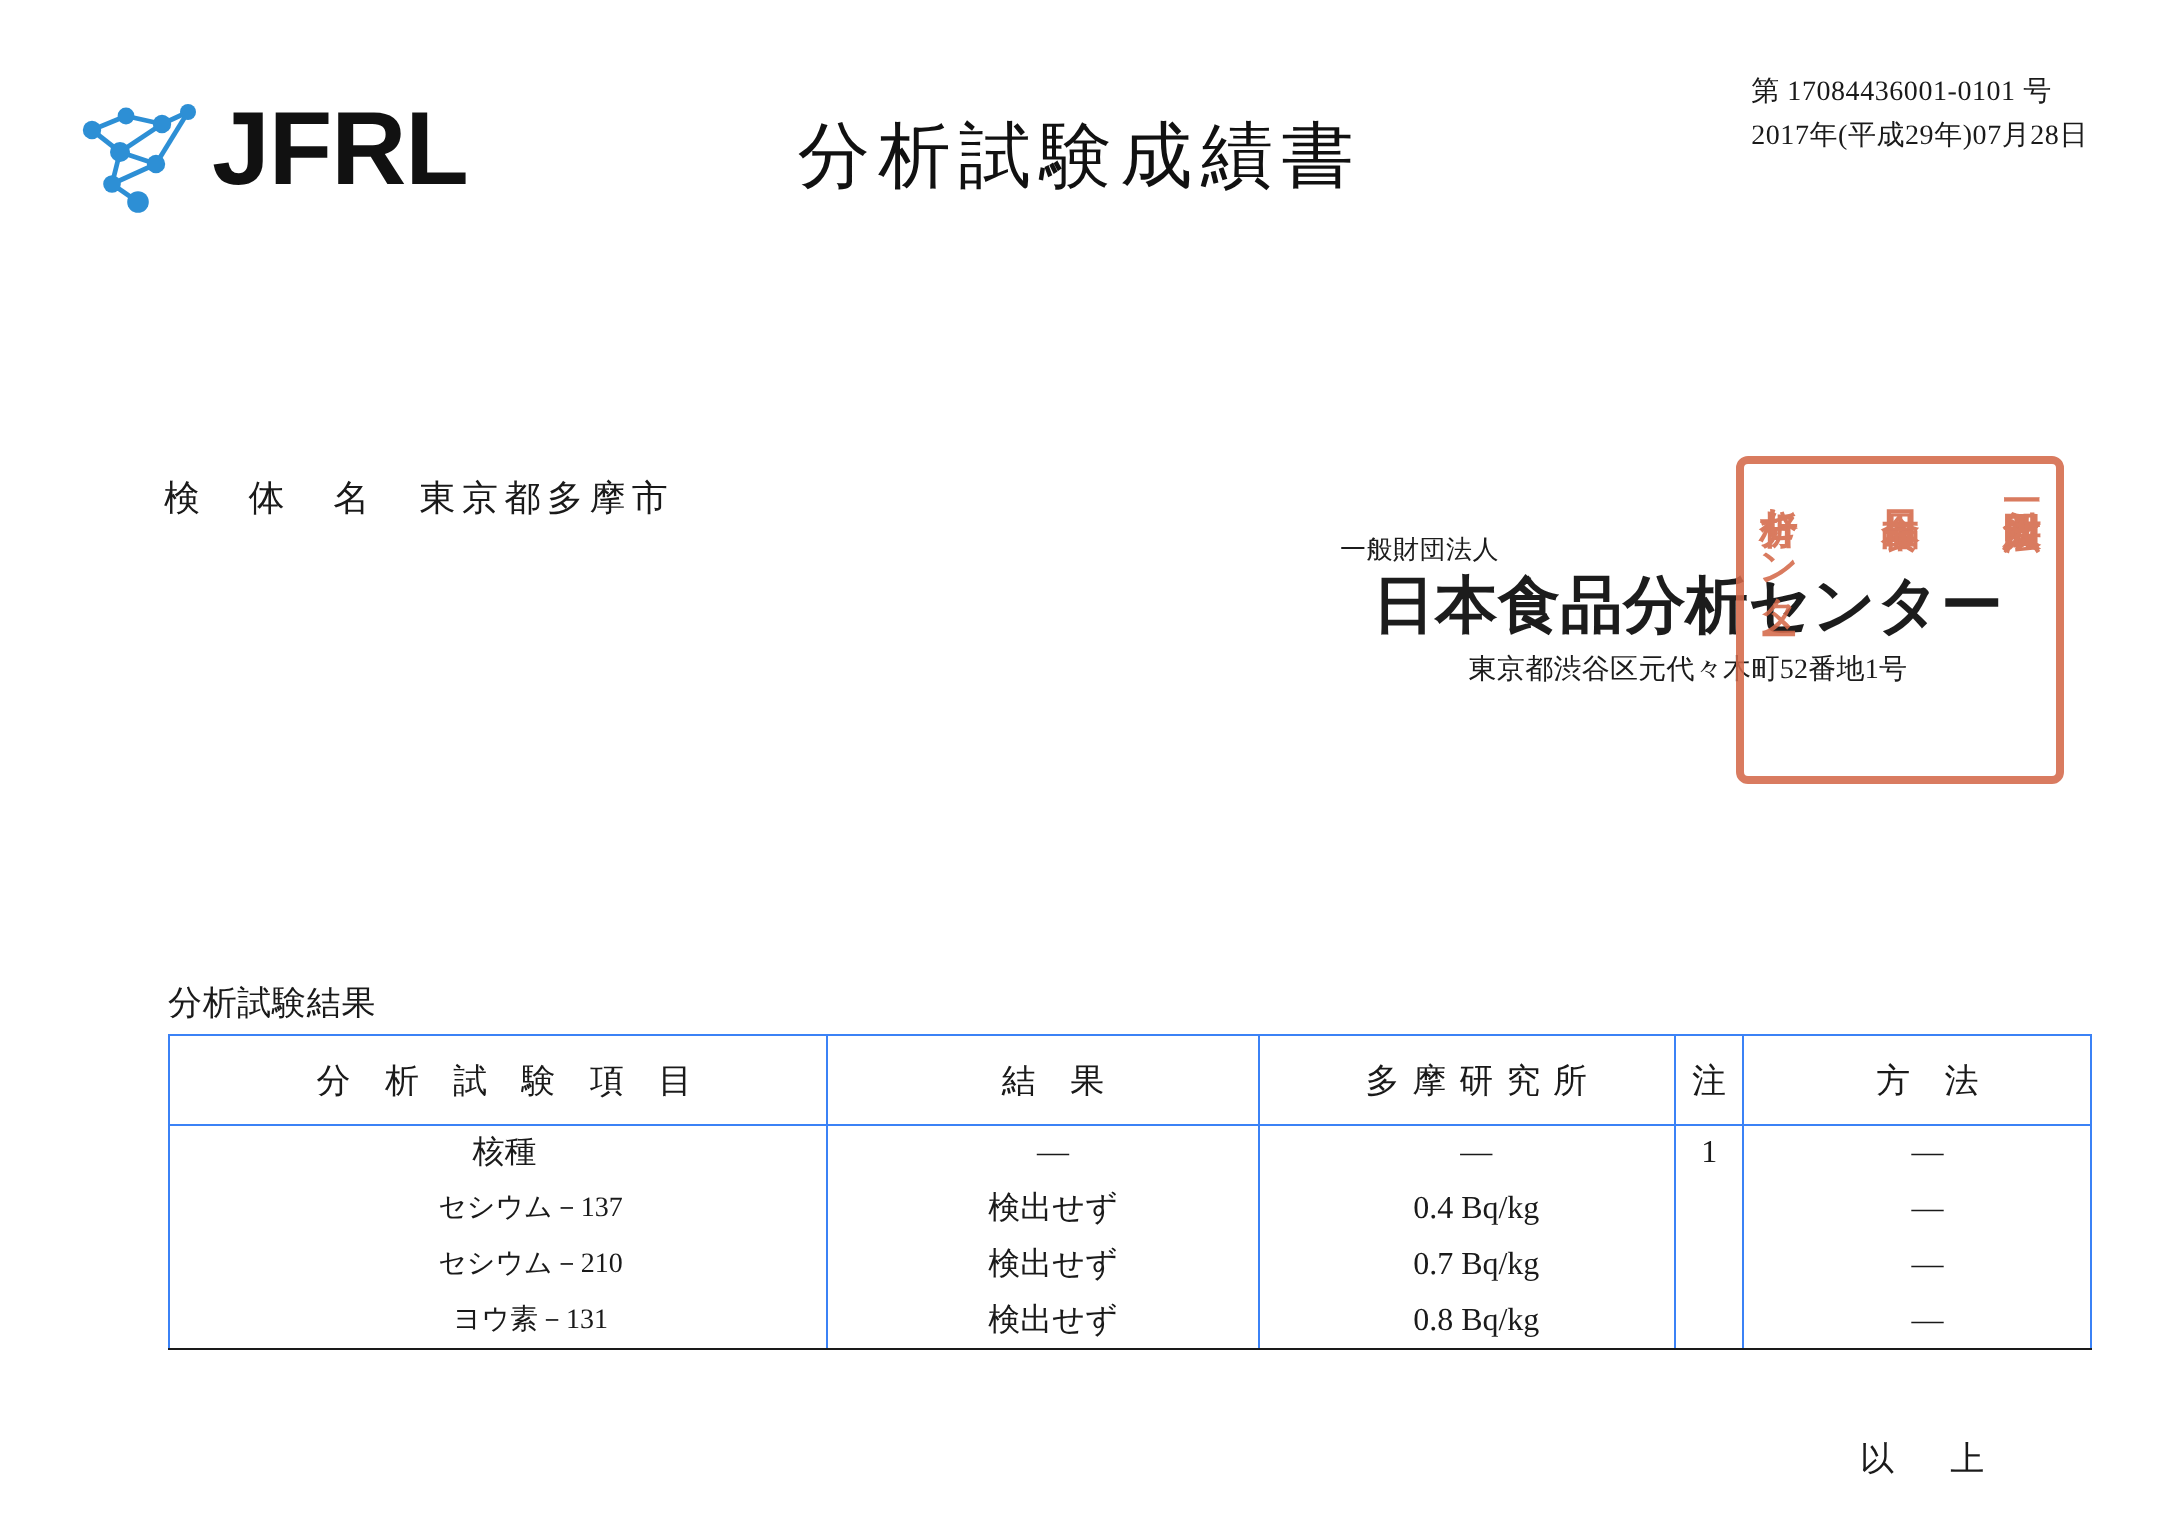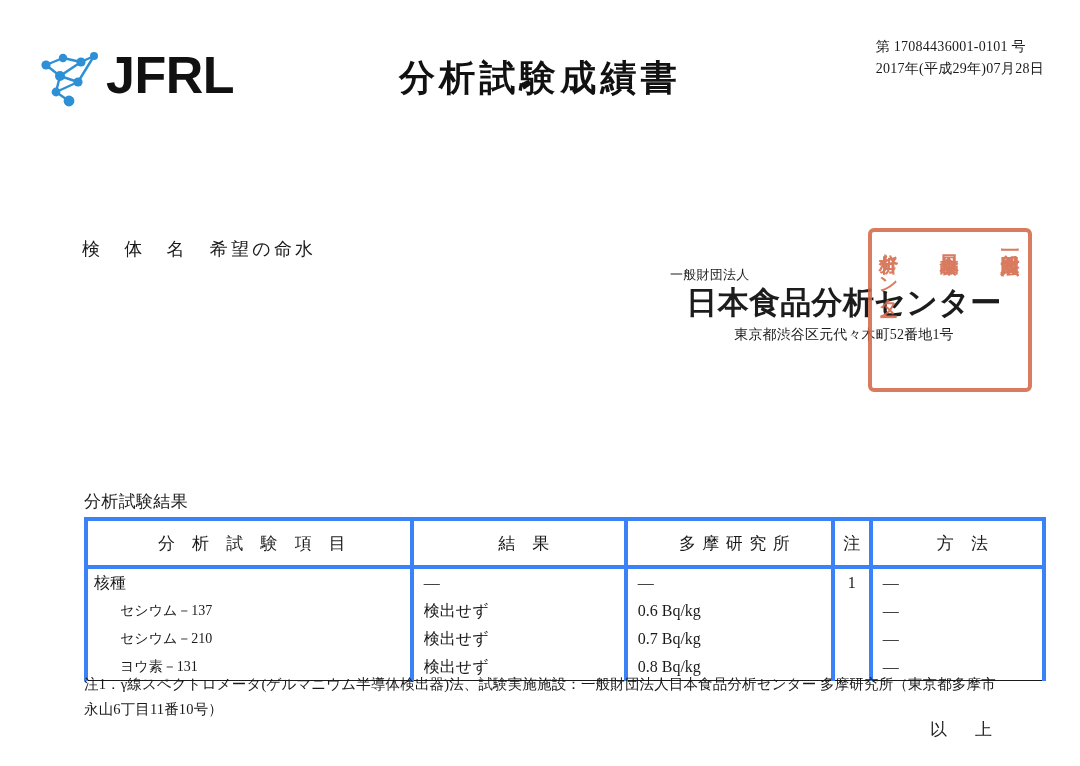--- a/index.html
+++ b/index.html
@@ -59,21 +59,21 @@
     line-height: 1.1;
   }
 
   .doc-title {
     position: absolute;
     left: 0;
     right: 0;
     top: 54px;
     text-align: center;
     font-size: 36px;
-    font-weight: 700;
+    font-weight: 400;
     letter-spacing: 0.12em;
     color: #111;
   }
 
   
   .meta-row {
     position: absolute;
     left: 82px;
     font-size: 18px;
     letter-spacing: 0.04em;
@@ -174,37 +174,38 @@
   .result-table {
     position: absolute;
     left: 84px;
     top: 517px;
     width: 962px;
     border-collapse: collapse;
     font-size: 16px;
   }
   .result-table th,
   .result-table td {
-    border: 4px solid #3b82f6;
+    border: 1px solid #3b82f6;
     padding: 0;
     vertical-align: middle;
   }
   .result-table thead th {
     height: 44px;
     font-weight: 400;
     text-align: center;
     letter-spacing: 0.38em;
     font-size: 17px;
     text-indent: 0.38em;
   }
   .result-table tbody td {
     height: 27px;
     line-height: 27px;
     border-top: none;
     border-bottom: none;
+    text-align: center;
   }
   .result-table tbody tr:last-child td {
     border-bottom: 1px solid #1a1a1a;
     margin-left: 47px;
   }
   .c-item   { width: 338px; padding-left: 6px !important; }
   .c-result { width: 214px; padding-left: 10px !important; }
   .c-limit  { width: 206px; padding-left: 10px !important; }
   .c-note   { width: 34px; text-align: center; }
   .c-method { width: 170px; padding-left: 10px !important; }
@@ -268,21 +269,21 @@
       </g>
     </svg>
     <div class="logo-text">JFRL</div>
   </div>
 
   <div class="doc-title">分析試験成績書</div>
 
 
   <div class="meta-row" id="row-sample">
     <span class="label">検 体 名</span>
-    <span class="value">希望の命水</span>
+    <span class="value">東京都多摩市</span>
   </div>
 
   <div class="org-block">
     <div class="org-small">一般財団法人</div>
     <div class="org-name">日本食品分析センター</div>
     <div class="org-addr">東京都渋谷区元代々木町52番地1号</div>
   </div>
 
   <div class="seal">
     <div class="seal-col">一般財団法人</div>
@@ -307,41 +308,37 @@
       <tr>
         <td class="c-item">核種</td>
         <td class="c-result">—</td>
         <td class="c-limit">—</td>
         <td class="c-note">1</td>
         <td class="c-method">—</td>
       </tr>
       <tr>
         <td class="c-item"><span class="indent small-kana">セシウム－137</span></td>
         <td class="c-result">検出せず</td>
-        <td class="c-limit">0.6  Bq/kg</td>
+        <td class="c-limit">0.4  Bq/kg</td>
         <td class="c-note"></td>
         <td class="c-method">—</td>
       </tr>
       <tr>
         <td class="c-item"><span class="indent small-kana">セシウム－210</span></td>
         <td class="c-result">検出せず</td>
         <td class="c-limit">0.7  Bq/kg</td>
         <td class="c-note"></td>
         <td class="c-method">—</td>
       </tr>
       <tr>
         <td class="c-item"><span class="indent small-kana">ヨウ素－131</span></td>
         <td class="c-result">検出せず</td>
         <td class="c-limit">0.8  Bq/kg</td>
         <td class="c-note"></td>
         <td class="c-method">—</td>
       </tr>
     </tbody>
   </table>
 
-  <div class="footnote">
-    <div>注1．γ線スペクトロメータ(ゲルマニウム半導体検出器)法、試験実施施設：一般財団法人日本食品分析センター  多摩研究所（東京都多摩市</div>
-    <div>永山6丁目11番10号）</div>
-  </div>
 
   <div class="closing">以 上</div>
 
 </div>
 
 </body></html>

